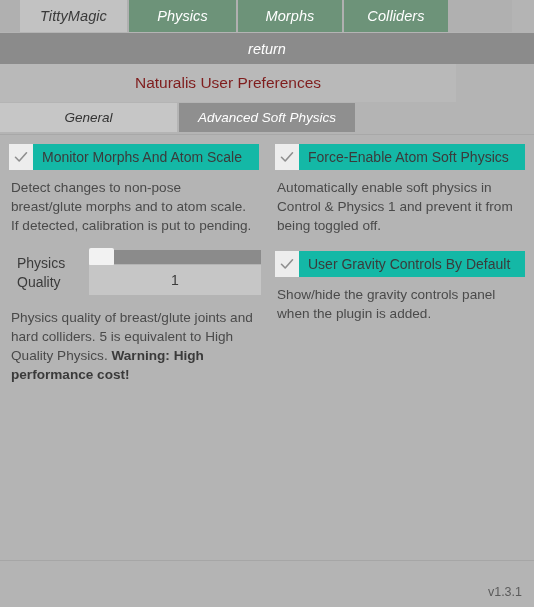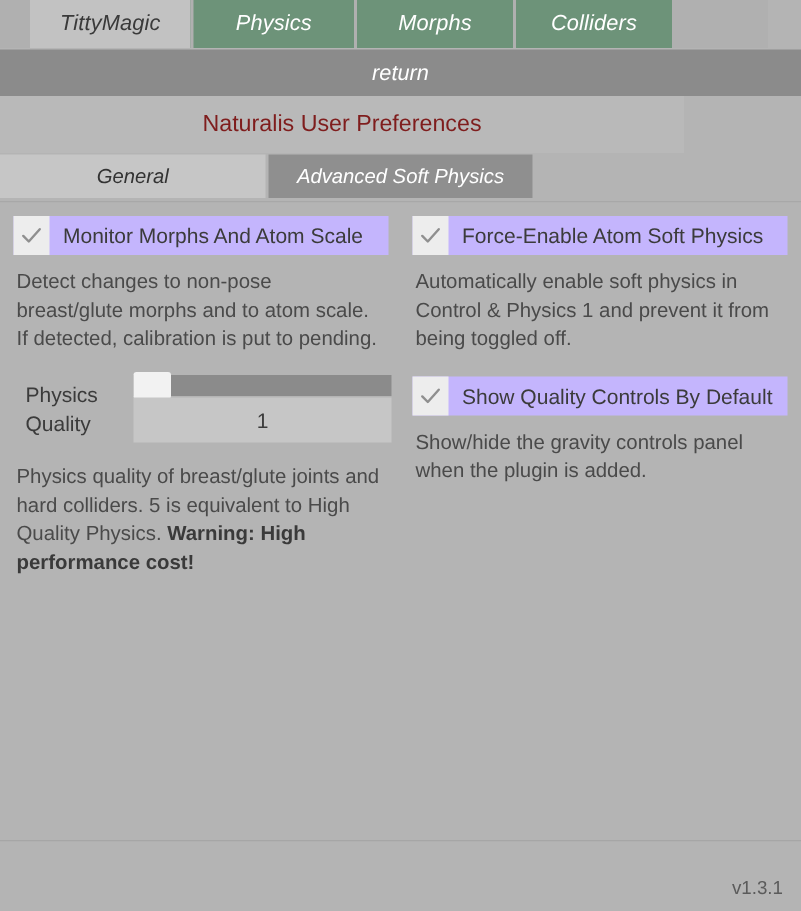--- a/index.html
+++ b/index.html
@@ -130,21 +130,21 @@
     box-sizing: border-box;
   }
   .col-left  { left: 0; padding: 9px 8px 0 9px; }
   .col-right { left: 267px; padding: 9px 9px 0 8px; }
 
   
   .checkrow {
     display: flex;
     align-items: center;
     height: 26px;
-    background: #c4b5fd;
+    background: #14b8a6;
     margin-bottom: 8px;
   }
   .checkbox {
     width: 24px;
     height: 26px;
     background: #ededed;
     display: flex;
     align-items: center;
     justify-content: center;
     flex: 0 0 auto;
@@ -321,21 +321,21 @@
     <p class="desc">Automatically enable soft physics in
 Control &amp; Physics 1 and prevent it from
 being toggled off.</p>
 
     <div class="checkrow" style="margin-top:16px;">
       <div class="checkbox">
         <svg width="16" height="16" viewBox="0 0 16 16">
           <path d="M2.5 8.3 L6.2 12 L13.5 3.8" stroke="#8f8f8f" stroke-width="1.6" fill="none" stroke-linecap="round" stroke-linejoin="round"></path>
         </svg>
       </div>
-      <span class="checklabel">Show Quality Controls By Default</span>
+      <span class="checklabel">User Gravity Controls By Default</span>
     </div>
 
     <p class="desc">Show/hide the gravity controls panel
 when the plugin is added.</p>
 
   </div>
 </div>
 
 <div class="footer-sep"></div>
 <div class="footer">

